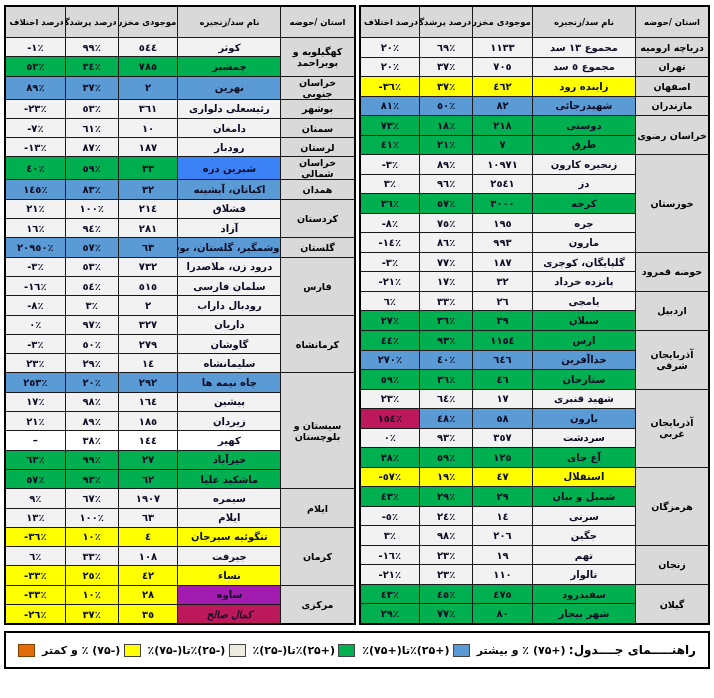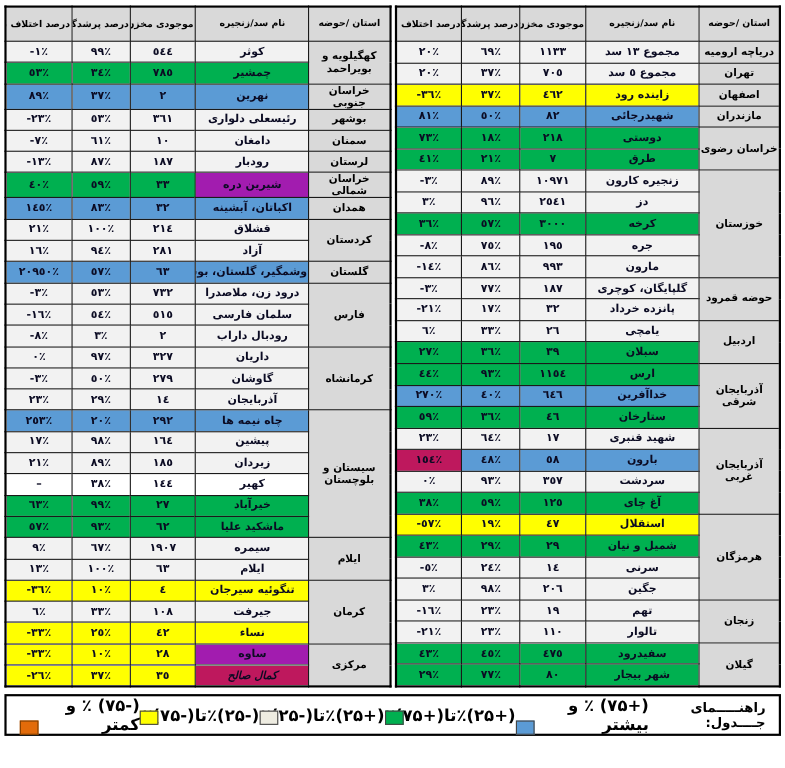--- a/index.html
+++ b/index.html
@@ -31,21 +31,21 @@
   th:nth-child(2){width:30%;}
   th:nth-child(3){width:17%;}
   th:nth-child(4){width:15%;}
   th:nth-child(5){width:17%;}
   .legend{
     margin:6px 4px 0 4px;border:2px solid #000;height:34px;
     display:flex;align-items:center;justify-content:space-between;
     padding:0 12px;background:#fff;
   }
   .legend-title{font-size:12px;font-weight:bold;color:#000;}
-  .legend-item{display:flex;align-items:flex-end;gap:7px;font-size:15px;font-weight:bold;color:#000;}
+  .legend-item{display:flex;align-items:flex-start;gap:7px;font-size:11px;font-weight:bold;color:#000;}
   .legend-box{width:17px;height:13px;border:1px solid #444;box-sizing:border-box;flex:0 0 auto;}
 </style>
 </head>
 <body>
 
 <div class="page">
 
   <div class="tables">
     <table>
       <thead>
@@ -300,21 +300,21 @@
           </tr>
           <tr>
             <td rowspan="1" class="province">لرستان</td>
             <td style="background: rgb(242, 242, 242);">رودبار</td>
             <td class="num" style="background: rgb(242, 242, 242);">١٨٧</td>
             <td class="num" style="background: rgb(242, 242, 242);">٨٧٪</td>
             <td class="num" style="background: rgb(242, 242, 242);">-١٣٪</td>
           </tr>
           <tr>
             <td rowspan="1" class="province">خراسان شمالی</td>
-            <td style="background: #a21caf;">شیرین دره</td>
+            <td style="background: #3b82f6;">شیرین دره</td>
             <td class="num" style="background: rgb(0, 176, 80);">٣٣</td>
             <td class="num" style="background: rgb(0, 176, 80);">٥٩٪</td>
             <td class="num" style="background: rgb(0, 176, 80);">٤٠٪</td>
           </tr>
           <tr>
             <td rowspan="1" class="province">همدان</td>
             <td style="background: rgb(91, 155, 213);">اکباتان، آبشینه</td>
             <td class="num" style="background: rgb(91, 155, 213);">٣٢</td>
             <td class="num" style="background: rgb(91, 155, 213);">٨٣٪</td>
             <td class="num" style="background: rgb(91, 155, 213);">١٤٥٪</td>
@@ -365,21 +365,21 @@
             <td class="num" style="background: rgb(242, 242, 242);">٩٧٪</td>
             <td class="num" style="background: rgb(242, 242, 242);">٠٪</td>
           </tr>
           <tr>
             <td style="background: rgb(242, 242, 242);">گاوشان</td>
             <td class="num" style="background: rgb(242, 242, 242);">٢٧٩</td>
             <td class="num" style="background: rgb(242, 242, 242);">٥٠٪</td>
             <td class="num" style="background: rgb(242, 242, 242);">-٣٪</td>
           </tr>
           <tr>
-            <td style="background: rgb(242, 242, 242);">آذربایجان</td>
+            <td style="background: rgb(242, 242, 242);">سلیمانشاه</td>
             <td class="num" style="background: rgb(242, 242, 242);">١٤</td>
             <td class="num" style="background: rgb(242, 242, 242);">٢٩٪</td>
             <td class="num" style="background: rgb(242, 242, 242);">٢٣٪</td>
           </tr>
           <tr>
             <td rowspan="6" class="province">سیستان و بلوچستان</td>
             <td style="background: rgb(91, 155, 213);">چاه نیمه ها</td>
             <td class="num" style="background: rgb(91, 155, 213);">٢٩٢</td>
             <td class="num" style="background: rgb(91, 155, 213);">٢٠٪</td>
             <td class="num" style="background: rgb(91, 155, 213);">٢٥٣٪</td>

